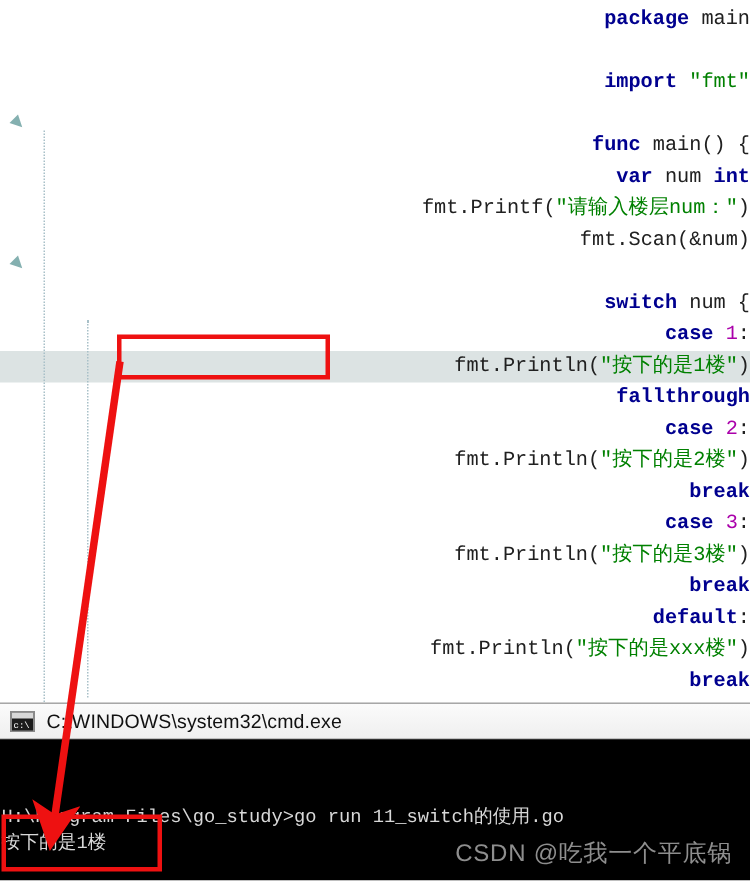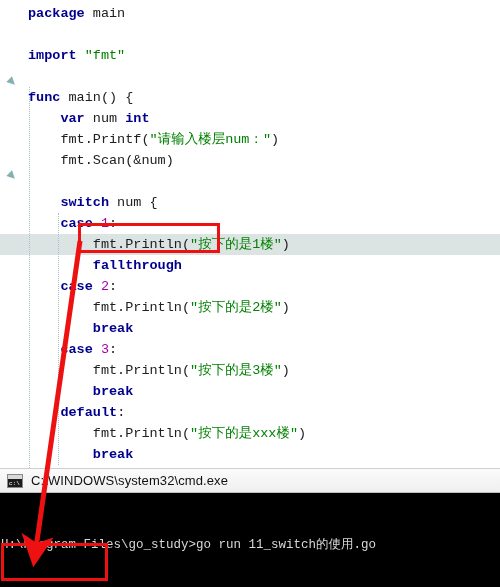--- a/index.html
+++ b/index.html
@@ -61,21 +61,21 @@
     position: absolute;
     left: 0; top: 0;
     width: 500px;
     padding-top: 3px;
     font-family: "Liberation Mono", "DejaVu Sans Mono", monospace;
     font-size: 13.5px;
     line-height: 21px;
     white-space: pre;
     color: #202020;
   }
-  .line { height: 21px; padding-left: 28px; position: relative; }
+  .line { height: 21px; padding-left: 28px; position: relative; text-align: right; }
 
   
   .guide {
     position: absolute;
     width: 1px;
     border-left: 1px dotted #a8c0c8;
   }
 
   .kw  { color: #00008f; font-weight: bold; }
   .str { color: #008000; }
@@ -183,21 +183,21 @@
   <div class="guide" style="left: 29px; top: 87px; height: 399px;"></div>
       <div class="guide" style="left: 58px; top: 213px; height: 252px;"></div>
     </div>
 
   <div class="console-window">
     <div class="console-titlebar">
       <div class="cmd-icon"></div>
       <div class="console-title">C:\WINDOWS\system32\cmd.exe</div>
     </div>
     <div class="console-body" id="console-body">
-      <div class="console-line">H:\Program Files\go_study&gt;go run 11_switch的使用.go</div>
+      <div class="console-line">H:\Program Files\go_study&gt;go run 11_switch的使用.go</div><div class="console-line">按下的是1楼</div><div class="watermark">CSDN @吃我一个平底锅</div>
     </div>
   </div>
 
   <div class="red-box" id="box-code" style="left: 78px; top: 223px; width: 142px; height: 30px; border-color: rgb(238, 17, 17);"></div>
   <div class="red-box" id="box-output" style="left: 1px; top: 543px; width: 107px; height: 38px; border-color: rgb(238, 17, 17);"></div>
 
   <svg class="arrow-svg" viewBox="0 0 500 587" xmlns="http://www.w3.org/2000/svg">
     <defs>
       <marker id="ah" markerWidth="7" markerHeight="7" refX="2.6" refY="3.2" orient="auto" markerUnits="strokeWidth">
         <path d="M0,0 L6.5,3.2 L0,6.5 L1.6,3.2 z" fill="#ee1111"></path>

